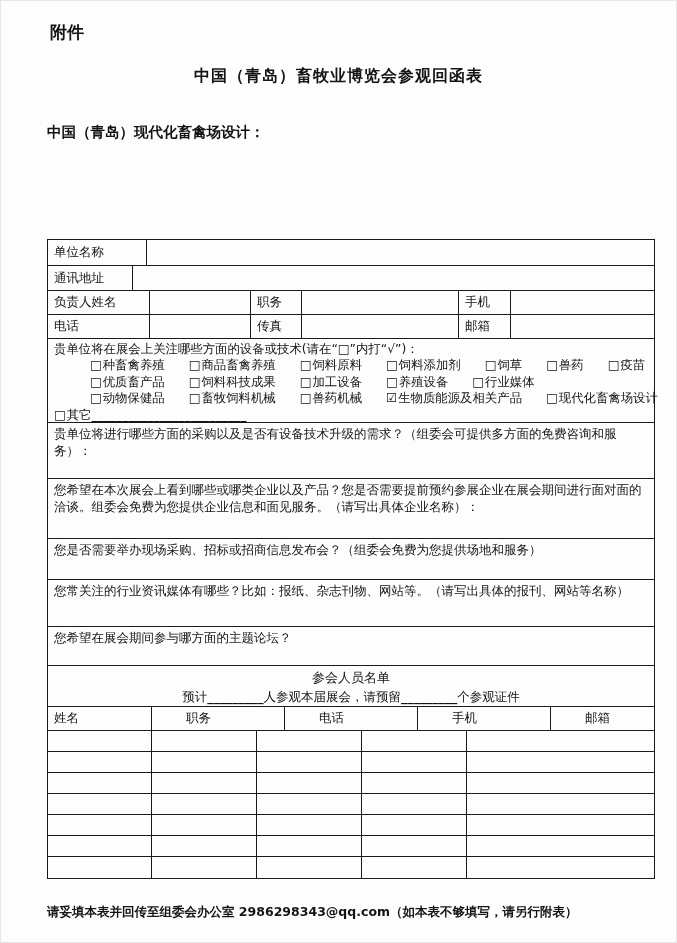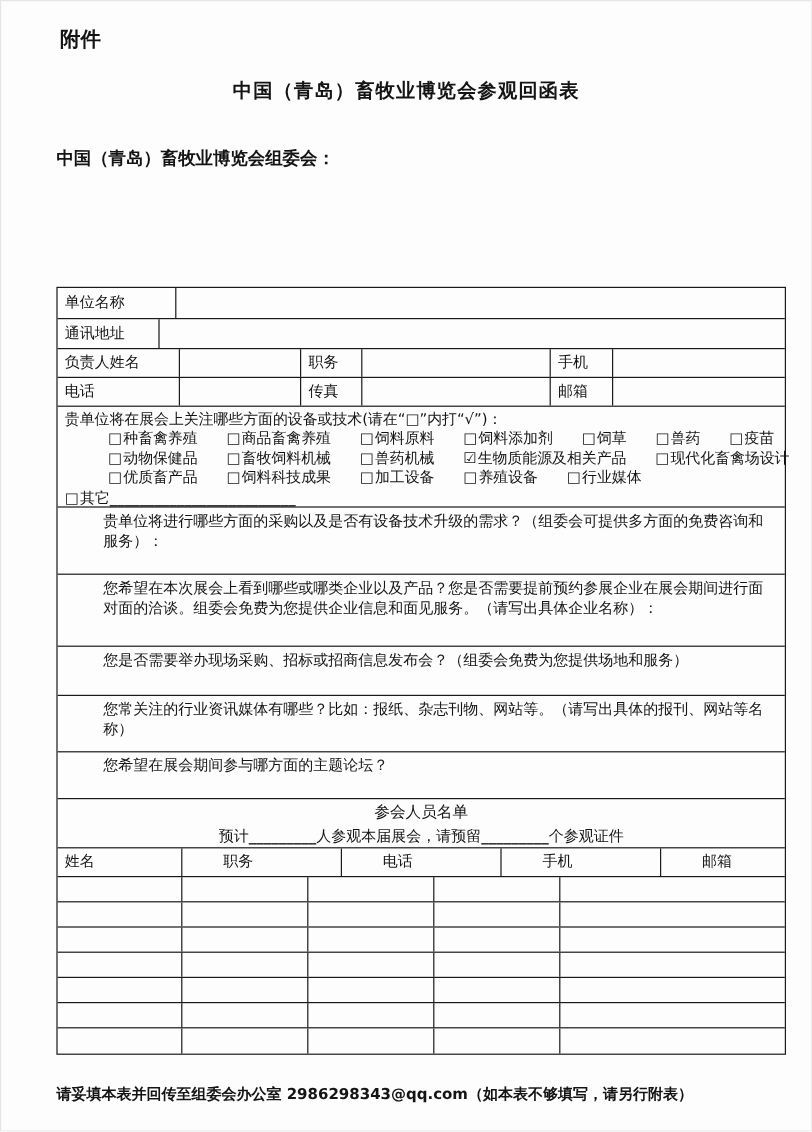--- a/index.html
+++ b/index.html
@@ -36,21 +36,21 @@
   .w-c1{width:102px;} .w-v1{width:101px;} .w-c2{width:51px;} .w-v2{width:157px;} .w-c3{width:52px;}
 
   .block-cell{display:block;padding:2px 6px;box-sizing:border-box;width:100%;}
   .cbsec{height:84px;line-height:16.4px;font-size:12.4px;}
   .cbline{display:flex;gap:0 24px;white-space:nowrap;margin-left:36px;}
   .cb-item{white-space:nowrap;}
   .cb-box{margin-right:1px;}
 
   .qrow{border-bottom:1px solid #1a1a1a;box-sizing:border-box;}
   .qh0{height:56px;} .qh1{height:60px;} .qh2{height:41px;} .qh3{height:39px;} .qh4{height:47px;}
-  .qtext{display:block;padding:3px 6px 0 6px;margin-left:32px;}
+  .qtext{display:block;padding:3px 6px 0 6px;}
 
   .pt-block{height:41px;text-align:center;line-height:19px;padding-top:2px;box-sizing:border-box;border-bottom:1px solid #1a1a1a;}
   .pt-title{font-size:13px;}
   .pt-estimate{font-size:12.5px;}
 
   .prow{display:flex;border-bottom:1px solid #1a1a1a;box-sizing:border-box;}
   .prow.hdr{height:24px;gap:28px;}
   .prow.empty{height:21px;}
   .prow:last-child{border-bottom:none;}
   .pcell{border-right:1px solid #1a1a1a;box-sizing:border-box;padding:2px 6px;display:flex;align-items:center;}
@@ -61,21 +61,21 @@
 </style>
 </head>
 <body>
 
 <div class="page">
 
   <div class="attachment">附件</div>
 
   <div class="doc-title">中国（青岛）畜牧业博览会参观回函表</div>
 
-  <div class="salutation">中国（青岛）畜牧业博览会组委会：</div>
+  <div class="salutation">中国（青岛）现代化畜禽场设计：</div>
 
 
   <div class="formtable">
 
     <div class="frow r1">
       <div class="fcell w-lbl1">单位名称</div>
       <div class="fcell last"></div>
     </div>
 
     <div class="frow r2">
@@ -106,32 +106,32 @@
       <div class="cbline">
           <span class="cb-item"><span class="cb-box">□</span><span>种畜禽养殖</span></span>
           <span class="cb-item"><span class="cb-box">□</span><span>商品畜禽养殖</span></span>
           <span class="cb-item"><span class="cb-box">□</span><span>饲料原料</span></span>
           <span class="cb-item"><span class="cb-box">□</span><span>饲料添加剂</span></span>
           <span class="cb-item"><span class="cb-box">□</span><span>饲草</span></span>
           <span class="cb-item"><span class="cb-box">□</span><span>兽药</span></span>
           <span class="cb-item"><span class="cb-box">□</span><span>疫苗</span></span>
         </div>
       <div class="cbline">
+          <span class="cb-item"><span class="cb-box">□</span><span>优质畜产品</span></span>
+          <span class="cb-item"><span class="cb-box">□</span><span>饲料科技成果</span></span>
+          <span class="cb-item"><span class="cb-box">□</span><span>加工设备</span></span>
+          <span class="cb-item"><span class="cb-box">□</span><span>养殖设备</span></span>
+          <span class="cb-item"><span class="cb-box">□</span><span>行业媒体</span></span>
+        </div>
+      <div class="cbline">
           <span class="cb-item"><span class="cb-box">□</span><span>动物保健品</span></span>
           <span class="cb-item"><span class="cb-box">□</span><span>畜牧饲料机械</span></span>
           <span class="cb-item"><span class="cb-box">□</span><span>兽药机械</span></span>
           <span class="cb-item"><span class="cb-box">☑</span><span>生物质能源及相关产品</span></span>
           <span class="cb-item"><span class="cb-box">□</span><span>现代化畜禽场设计</span></span>
-        </div>
-      <div class="cbline">
-          <span class="cb-item"><span class="cb-box">□</span><span>优质畜产品</span></span>
-          <span class="cb-item"><span class="cb-box">□</span><span>饲料科技成果</span></span>
-          <span class="cb-item"><span class="cb-box">□</span><span>加工设备</span></span>
-          <span class="cb-item"><span class="cb-box">□</span><span>养殖设备</span></span>
-          <span class="cb-item"><span class="cb-box">□</span><span>行业媒体</span></span>
         </div>
       <div><span class="cb-box">□</span><span>其它</span><span class="blank">_________________________</span></div>
     </div>
 
     <div class="qrow qh0">
         <span class="qtext">贵单位将进行哪些方面的采购以及是否有设备技术升级的需求？（组委会可提供多方面的免费咨询和服务）：</span>
       </div>
     <div class="qrow qh1">
         <span class="qtext">您希望在本次展会上看到哪些或哪类企业以及产品？您是否需要提前预约参展企业在展会期间进行面对面的洽谈。组委会免费为您提供企业信息和面见服务。（请写出具体企业名称）：</span>
       </div>

